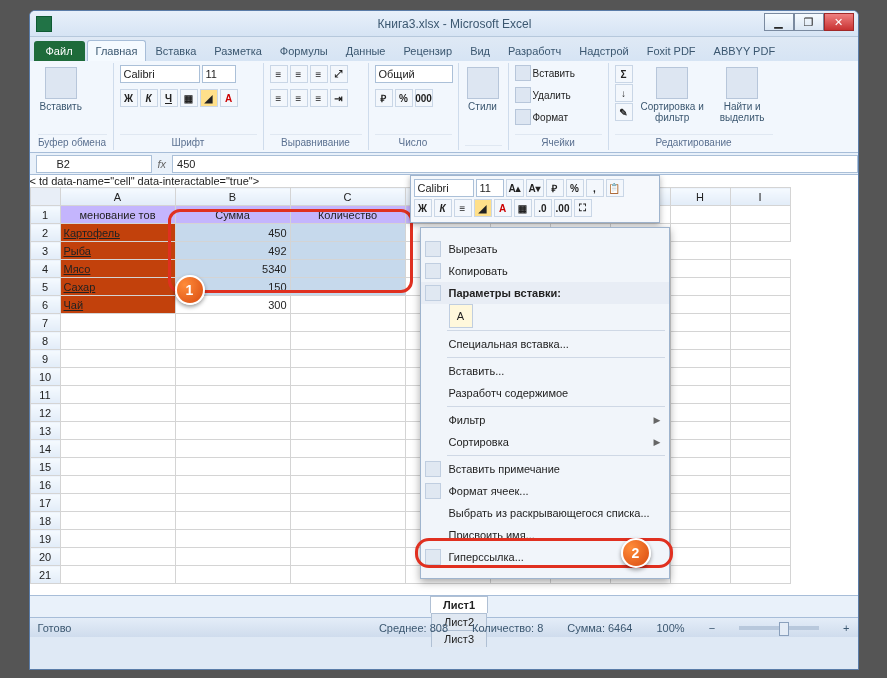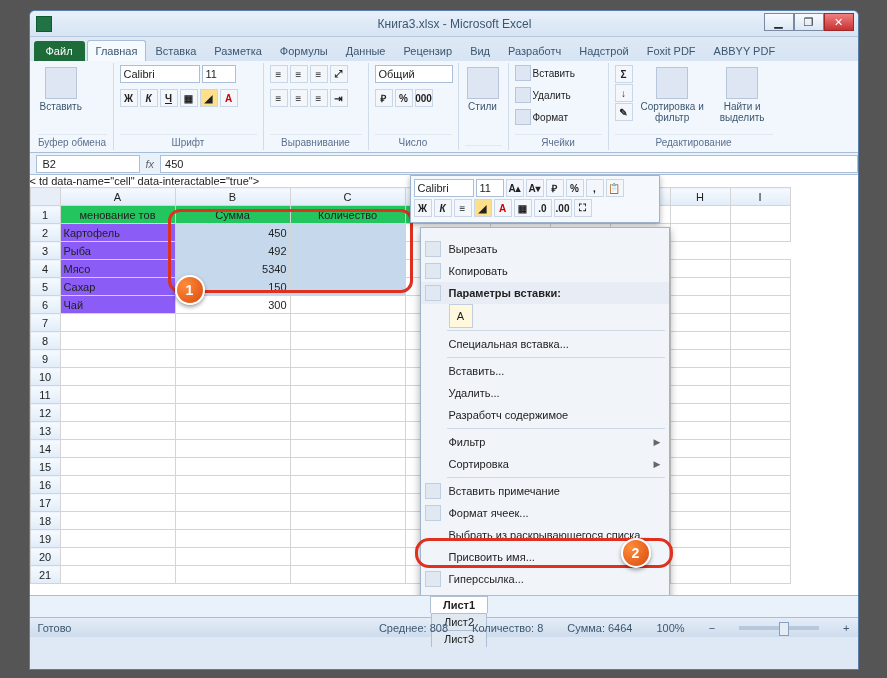--- a/index.html
+++ b/index.html
@@ -20,32 +20,32 @@
   .rg-body{display:flex;gap:4px;align-items:flex-start;flex:1;}
   .rg-label{font-size:10px;color:#5a7090;text-align:center;padding-top:2px;border-top:1px solid #e0e8f2;}
   .ic{width:16px;height:16px;background:#dde6f2;border:1px solid #b7c6da;display:inline-block;}
   .ic.lg{width:32px;height:32px;}
   .big-btn{display:flex;flex-direction:column;align-items:center;gap:2px;padding:2px;}
   .big-btn .lbl{font-size:10px;color:#3b5770;text-align:center;line-height:1.1;}
   .select-box{height:18px;border:1px solid #abc0d8;background:#fff;font-size:11px;padding:0 3px;display:flex;align-items:center;}
   .row{display:flex;gap:2px;margin-bottom:2px;}
   .sm-btn{width:18px;height:18px;border:1px solid #c9d6e6;background:#f3f7fc;display:flex;align-items:center;justify-content:center;font-size:10px;font-weight:bold;}
   .formula-bar{height:22px;background:#e9f1fa;border-bottom:1px solid #a7bdd8;display:flex;align-items:center;}
-  .name-box{width:104px;height:18px;border:1px solid #abc0d8;background:#fff;margin-left:6px;padding:0 6px;display:flex;align-items:center;}
+  .name-box{width:116px;height:18px;border:1px solid #abc0d8;background:#fff;margin-left:6px;padding:0 20px;display:flex;align-items:center;}
   .fx{margin:0 6px;font-style:italic;color:#666;}
   .fval{flex:1;height:18px;border:1px solid #abc0d8;background:#fff;padding:0 4px;display:flex;align-items:center;}
   .grid-area{position:relative;height:420px;background:#fff;overflow:hidden;}
   table.grid{border-collapse:collapse;table-layout:fixed;}
   .grid th, .grid td{border:1px solid #d4d4d4;height:18px;}
   .col-h{background:linear-gradient(#f5faff,#e2ecf8);font-size:11px;font-weight:normal;text-align:center;width:115px;}
   .row-h{background:linear-gradient(#f5faff,#e2ecf8);font-size:11px;font-weight:normal;text-align:center;width:30px;}
   .corner{background:#e8eef7;width:30px;}
   .grid td{font-size:11px;padding:0 3px;}
-  .hdr-cell{background:#22c55e;font-weight:normal;text-align:center;margin-top:40px;}
-  .a-col{background:#8b5cf6;}
+  .hdr-cell{background:#c4b5fd;font-weight:normal;text-align:center;margin-top:40px;}
+  .a-col{background:#c2410c;text-decoration:underline;}
   .sel{background:#c6d9ec;}
   .txt-r{text-align:right;}
   .sel-outline{position:absolute;border:3px solid #e03020;border-radius:12px;pointer-events:none;}
   .callout{width:30px;height:30px;border-radius:50%;background:radial-gradient(circle at 30% 30%, #ff8c3a,#d84a10);border:2px solid #fff;box-shadow:0 2px 4px rgba(0,0,0,0.4);color:#fff;font-weight:bold;font-size:14px;display:flex;align-items:center;justify-content:center;position:absolute;}
   .mini-toolbar{position:absolute;background:#f5f8fc;border:1px solid #9fb4cd;padding:3px;box-shadow:0 2px 6px rgba(0,0,0,0.3);}
   .context-menu{position:absolute;background:#f1f5fa;border:1px solid #9fb4cd;width:250px;box-shadow:0 3px 8px rgba(0,0,0,0.35);padding:10px 0;}
   .cm-item{height:22px;display:flex;align-items:center;padding:0 8px 0 28px;position:relative;font-size:11px;}
   .cm-sep{height:1px;background:#cfd8e5;margin:2px 4px 2px 26px;}
   .cm-icon{position:absolute;left:4px;width:16px;height:16px;background:#e0e8f2;border:1px solid #c0cee0;}
   .cm-arrow{margin-left:auto;font-size:9px;color:#666;}
@@ -519,23 +519,20 @@
       <div class="paste-opt" style="display:flex;align-items:center;justify-content:center;">A</div>
       <div class="cm-sep"></div>
       <div class="cm-item">
           <span>Специальная вставка...</span>
         </div>
       <div class="cm-sep"></div>
       <div class="cm-item">
           <span>Вставить...</span>
         </div>
       <div class="cm-item">
-          <span>Удалить...</span>
-        </div>
-      <div class="cm-item">
           <span>Разработч содержимое</span>
         </div>
       <div class="cm-sep"></div>
       <div class="cm-item">
           <span>Фильтр</span>
           <span class="cm-arrow">▶</span>
         </div>
       <div class="cm-item">
           <span>Сортировка</span>
           <span class="cm-arrow">▶</span>

